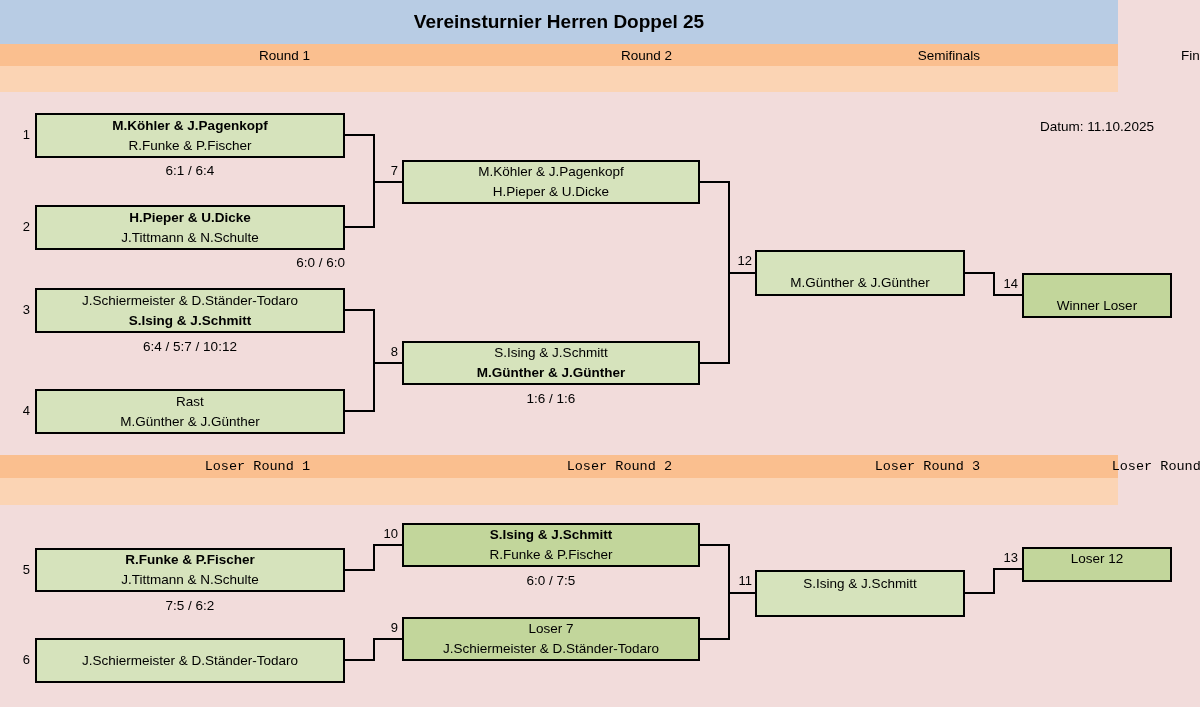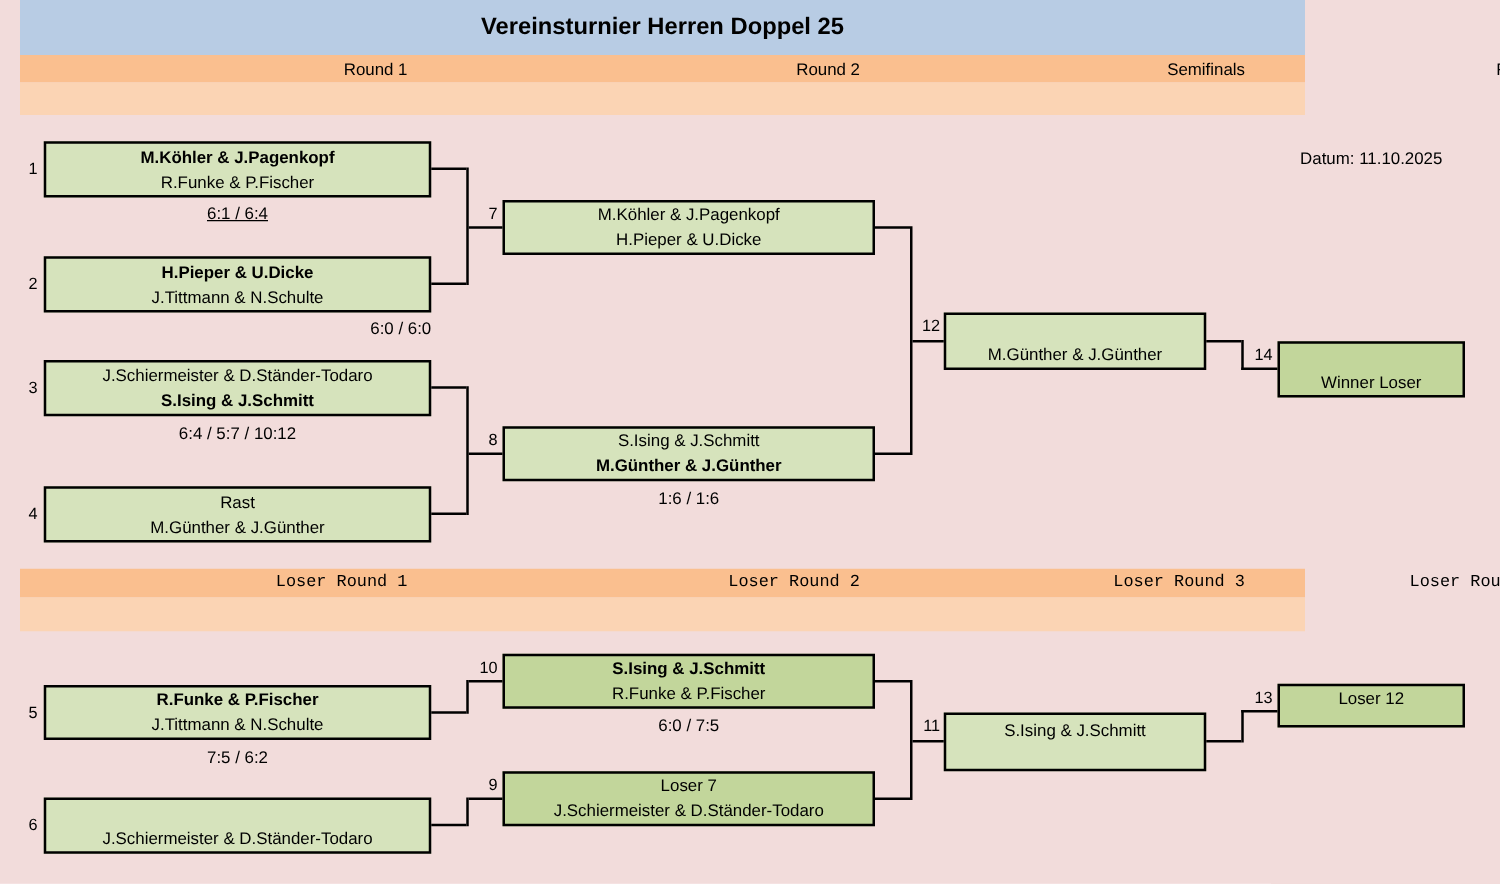--- a/index.html
+++ b/index.html
@@ -2,28 +2,28 @@
 <html style="--title-bg: #b8cce4; --header-bg: #fabf8f; --subheader-bg: #fbd4b4; --page-bg: #f2dcdb; --box-bg: #d6e3bc; --box-bg-dark: #c2d69b; --line: #000000;"><head>
 <meta charset="utf-8">
 <style>
   :root{
     --title-bg:#b8cce4; --header-bg:#fabf8f; --subheader-bg:#fbd4b4;
     --page-bg:#f2dcdb; --box-bg:#d6e3bc; --box-bg-dark:#c2d69b; --line:#000000;
   }
   html,body{margin:0;padding:0;}
   .stage{position:relative;width:1200px;height:707px;background:var(--page-bg);
     font-family:"Liberation Sans",sans-serif;color:#000;overflow:hidden;}
-  .band{position:absolute;left:16px;width:1028px;}
+  .band{position:absolute;left:0;width:1118px;}
   .title-band{top:0;height:44px;background:var(--title-bg);display:flex;align-items:center;justify-content:center;}
   .title-text{font-size:19px;font-weight:bold;}
   .hdr-band{background:var(--header-bg);}
   .sub-band{background:var(--subheader-bg);}
   .hdr-label{position:absolute;width:240px;text-align:right;font-size:13.5px;line-height:23px;height:23px;}
   .match{position:absolute;background:var(--box-bg);border:2px solid #000;box-sizing:border-box;
-    display:flex;flex-direction:column;justify-content:flex-end;text-align:center;font-size:13.5px;}
+    display:flex;flex-direction:column;justify-content:center;text-align:center;font-size:13.5px;}
   .match.dark{background:var(--box-bg-dark);}
   .team{height:20px;line-height:20px;white-space:nowrap;overflow:hidden;}
   .team.bold{font-weight:bold;}
   .mnum{position:absolute;height:18px;line-height:18px;font-size:13px;text-align:right;}
   .score{position:absolute;height:20px;line-height:20px;font-size:13.5px;text-align:center;white-space:nowrap;}
   .line{position:absolute;background:var(--line);}
   .date{position:absolute;left:1000px;top:117px;width:194px;height:20px;line-height:20px;
     text-align:center;font-size:13.5px;}
 </style>
 </head>
@@ -65,21 +65,21 @@
   <div class="mnum" style="left:2px;top:651px;width:28px;">6</div>
   <div class="mnum" style="left:360px;top:525px;width:38px;">10</div>
   <div class="mnum" style="left:368px;top:619px;width:30px;">9</div>
   <div class="mnum" style="left:718px;top:572px;width:34px;">11</div>
   <div class="mnum" style="left:984px;top:549px;width:34px;">13</div>
 
   <div class="match" style="left:35px;top:113px;width:310px;height:45px;">
     <div class="team bold">M.Köhler &amp; J.Pagenkopf</div>
     <div class="team">R.Funke &amp; P.Fischer</div>
   </div>
-  <div class="score" style="left:35px;top:161px;width:310px;text-decoration:underline;">6:1 / 6:4</div>
+  <div class="score" style="left:35px;top:161px;width:310px;">6:1 / 6:4</div>
 
   <div class="match" style="left:35px;top:205px;width:310px;height:45px;">
     <div class="team bold">H.Pieper &amp; U.Dicke</div>
     <div class="team">J.Tittmann &amp; N.Schulte</div>
   </div>
   <div class="score" style="left:35px;top:253px;width:310px;text-align:right;">6:0 / 6:0</div>
 
   <div class="match" style="left:35px;top:288px;width:310px;height:45px;">
     <div class="team">J.Schiermeister &amp; D.Ständer-Todaro</div>
     <div class="team bold">S.Ising &amp; J.Schmitt</div>

